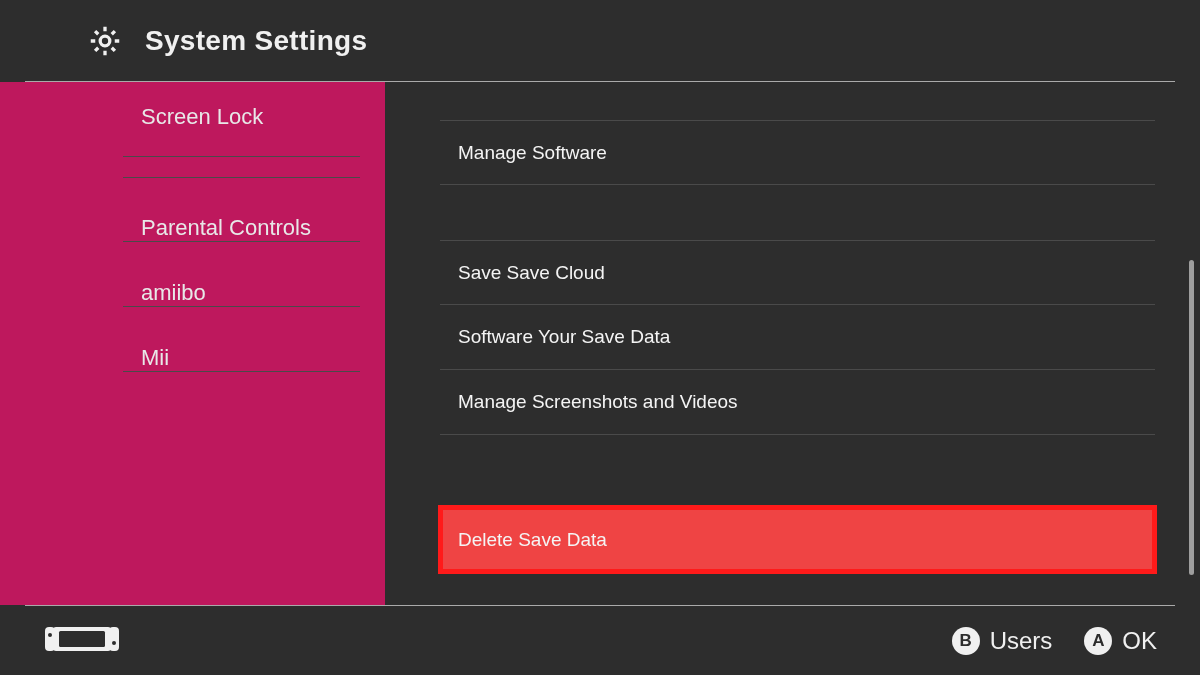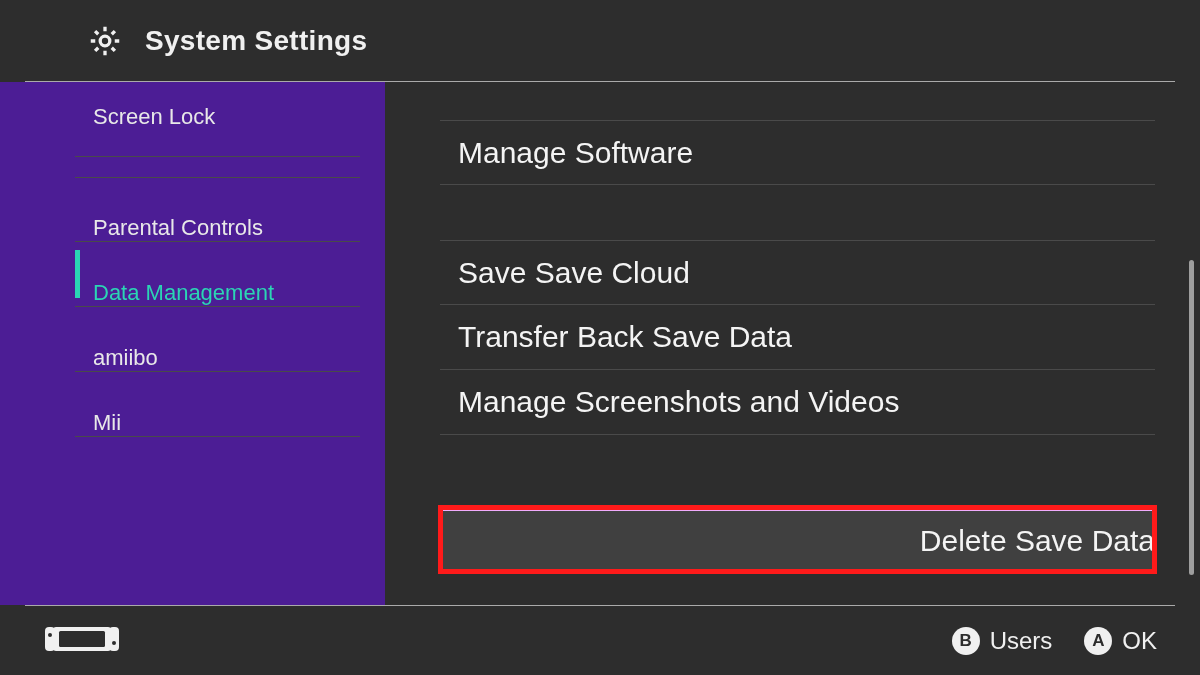--- a/index.html
+++ b/index.html
@@ -34,23 +34,24 @@
 
   
   .body {
     display: flex;
     height: 523px;
     position: relative;
   }
 
   .sidebar {
     width: 385px;
-    background: #4c1d95;
+    background: #be185d;
     padding-top: 0;
     position: relative;
+    padding-left: 48px;
   }
   .sidebar-inner {
     margin-left: 75px;
     margin-right: 25px;
   }
   .side-item {
     height: 65px;
     display: flex;
     align-items: flex-end;
     font-size: 22px;
@@ -87,37 +88,36 @@
     padding-right: 30px;
     padding-top: 0;
   }
   .main-list {
     margin-right: 15px;
   }
   .m-item {
     height: 65px;
     display: flex;
     align-items: center;
-    font-size: 30px;
+    font-size: 19px;
     color: #f4f4f4;
     padding-left: 18px;
     border-top: 1px solid #4a4a4a;
     border-bottom: 1px solid #4a4a4a;
     cursor: pointer;
   }
   .m-item + .m-item { border-top: none; }
   .m-spacer { height: 55px; }
   .m-spacer-big { height: 72px; }
 
   .m-item.highlight {
     outline: 5px solid #ff1a1a;
     outline-offset: -3px;
-    background: #404040;
-    border-top: 4px solid #f0abfc;
-    justify-content: flex-end;
+    background: #ef4444;
+    border-top: 1px solid #f0abfc;
   }
 
   .scroll-indicator {
     position: absolute;
     right: 6px;
     top: 178px;
     width: 5px;
     height: 315px;
     background: #9e9e9e;
     border-radius: 3px;
@@ -167,23 +167,20 @@
 
   <div class="sidebar">
     <div class="sidebar-inner">
       <div class="side-item screen-lock">
         <span>Screen Lock</span>
       </div>
       <div style="height:20px"></div>
       <div class="side-item" style="border-top:1px solid #4a4a4a">
         <span>Parental Controls</span>
       </div>
-      <div class="side-item selected">
-        <span>Data Management</span>
-      </div>
       <div class="side-item last-visible">
         <span>amiibo</span>
       </div>
       <div class="side-item">
         <span>Mii</span>
       </div>
     </div>
   </div>
 
   <div class="main">
@@ -193,21 +190,21 @@
       <div class="m-item">
         <span>Manage Software</span>
       </div>
 
       <div class="m-spacer"></div>
 
       <div class="m-item">
         <span>Save Save Cloud</span>
       </div>
       <div class="m-item">
-        <span>Transfer Back Save Data</span>
+        <span>Software Your Save Data</span>
       </div>
       <div class="m-item">
         <span>Manage Screenshots and Videos</span>
       </div>
 
       <div class="m-spacer-big"></div>
 
       <div class="m-item highlight">
         <span>Delete Save Data</span>
       </div>

